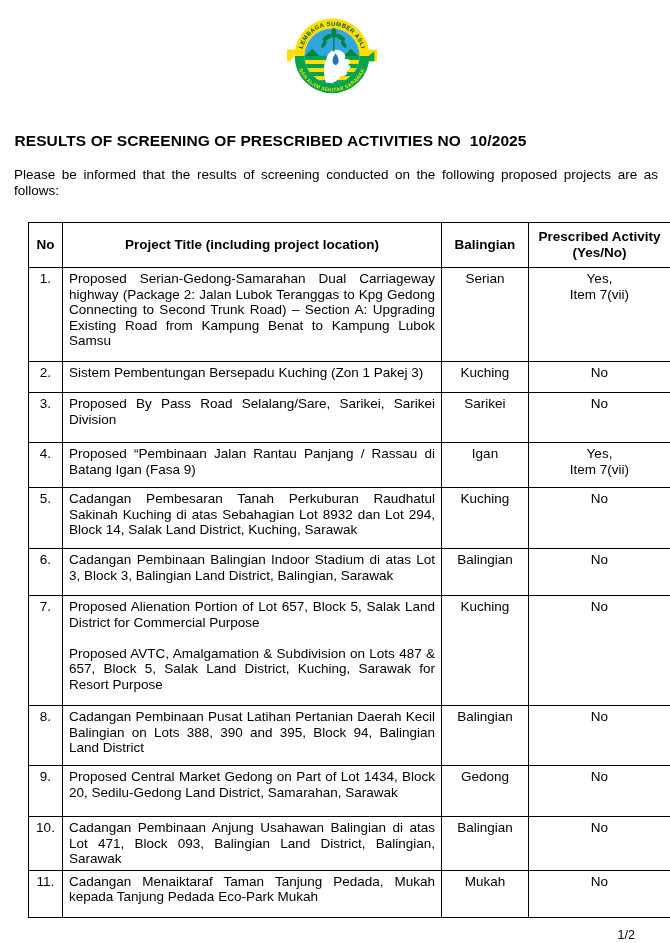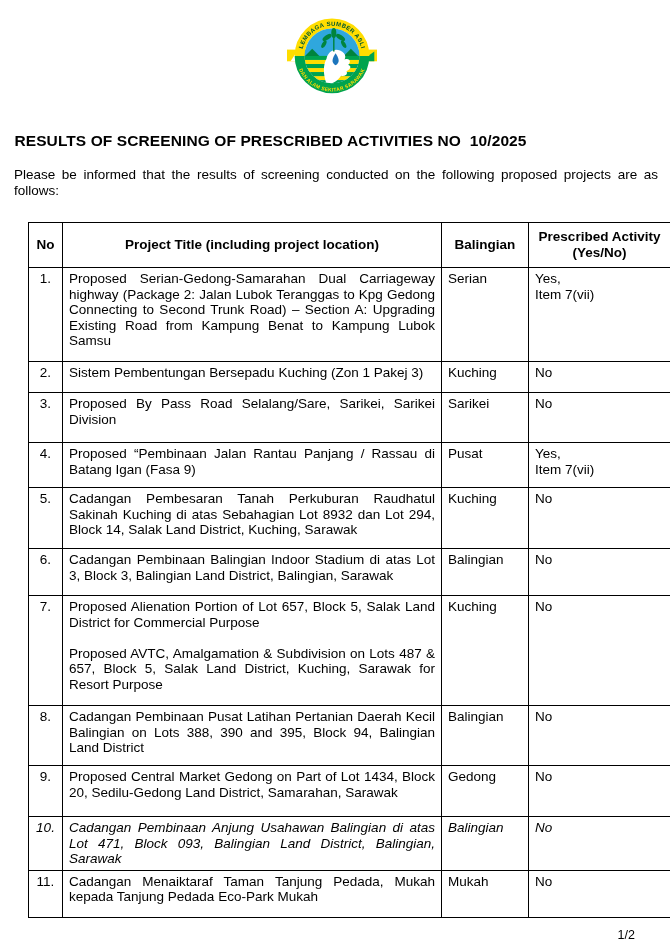--- a/index.html
+++ b/index.html
@@ -33,36 +33,36 @@
   }
   table.results th {
     font-weight:bold; text-align:center; vertical-align:middle;
     line-height:16px; white-space:pre-line; padding:2px 3px;
   }
   table.results td {
     vertical-align:top; line-height:15.5px; padding:3px 6px;
   }
   td.cell-no { text-align:center; padding:3px 1px; }
   td.cell-title { text-align:justify; white-space:pre-line; }
-  td.cell-loc, td.cell-pa { text-align:left; white-space:pre-line;margin-top:20px; }
+  td.cell-loc, td.cell-pa { text-align:center; white-space:pre-line;margin-top:20px; }
   col.c-no { width:34px; }
   col.c-title { width:379px; }
   col.c-loc { width:87px; }
   col.c-pa { width:142px; }
   thead tr { height:45px; }
   tbody tr:nth-child(1) { height:94px; }
   tbody tr:nth-child(2) { height:31px; }
   tbody tr:nth-child(3) { height:50px; }
   tbody tr:nth-child(4) { height:45px; }
   tbody tr:nth-child(5) { height:61px; }
   tbody tr:nth-child(6) { height:47px; }
   tbody tr:nth-child(7) { height:110px; }
   tbody tr:nth-child(8) { height:60px; }
   tbody tr:nth-child(9) { height:51px; }
-  tbody tr:nth-child(10) { height:30px;font-style:italic; }
+  tbody tr:nth-child(10) { height:30px; }
   tbody tr:nth-child(11) { height:47px; }
   .pagenum {
     position:absolute; top:928px; right:35px;
     font-size:12.5px;
   }
 </style>
 </head>
 <body>
 
 <div class="page">
@@ -155,21 +155,21 @@
       </tr>
       <tr>
         <td class="cell-no">3.</td>
         <td class="cell-title">Proposed By Pass Road Selalang/Sare, Sarikei, Sarikei Division</td>
         <td class="cell-loc">Sarikei</td>
         <td class="cell-pa">No</td>
       </tr>
       <tr>
         <td class="cell-no">4.</td>
         <td class="cell-title">Proposed “Pembinaan Jalan Rantau Panjang / Rassau di Batang Igan (Fasa 9)</td>
-        <td class="cell-loc">Pusat</td>
+        <td class="cell-loc">Igan</td>
         <td class="cell-pa">Yes,
 Item 7(vii)</td>
       </tr>
       <tr>
         <td class="cell-no">5.</td>
         <td class="cell-title">Cadangan Pembesaran Tanah Perkuburan Raudhatul Sakinah Kuching di atas Sebahagian Lot 8932 dan Lot 294, Block 14, Salak Land District, Kuching, Sarawak</td>
         <td class="cell-loc">Kuching</td>
         <td class="cell-pa">No</td>
       </tr>
       <tr>

